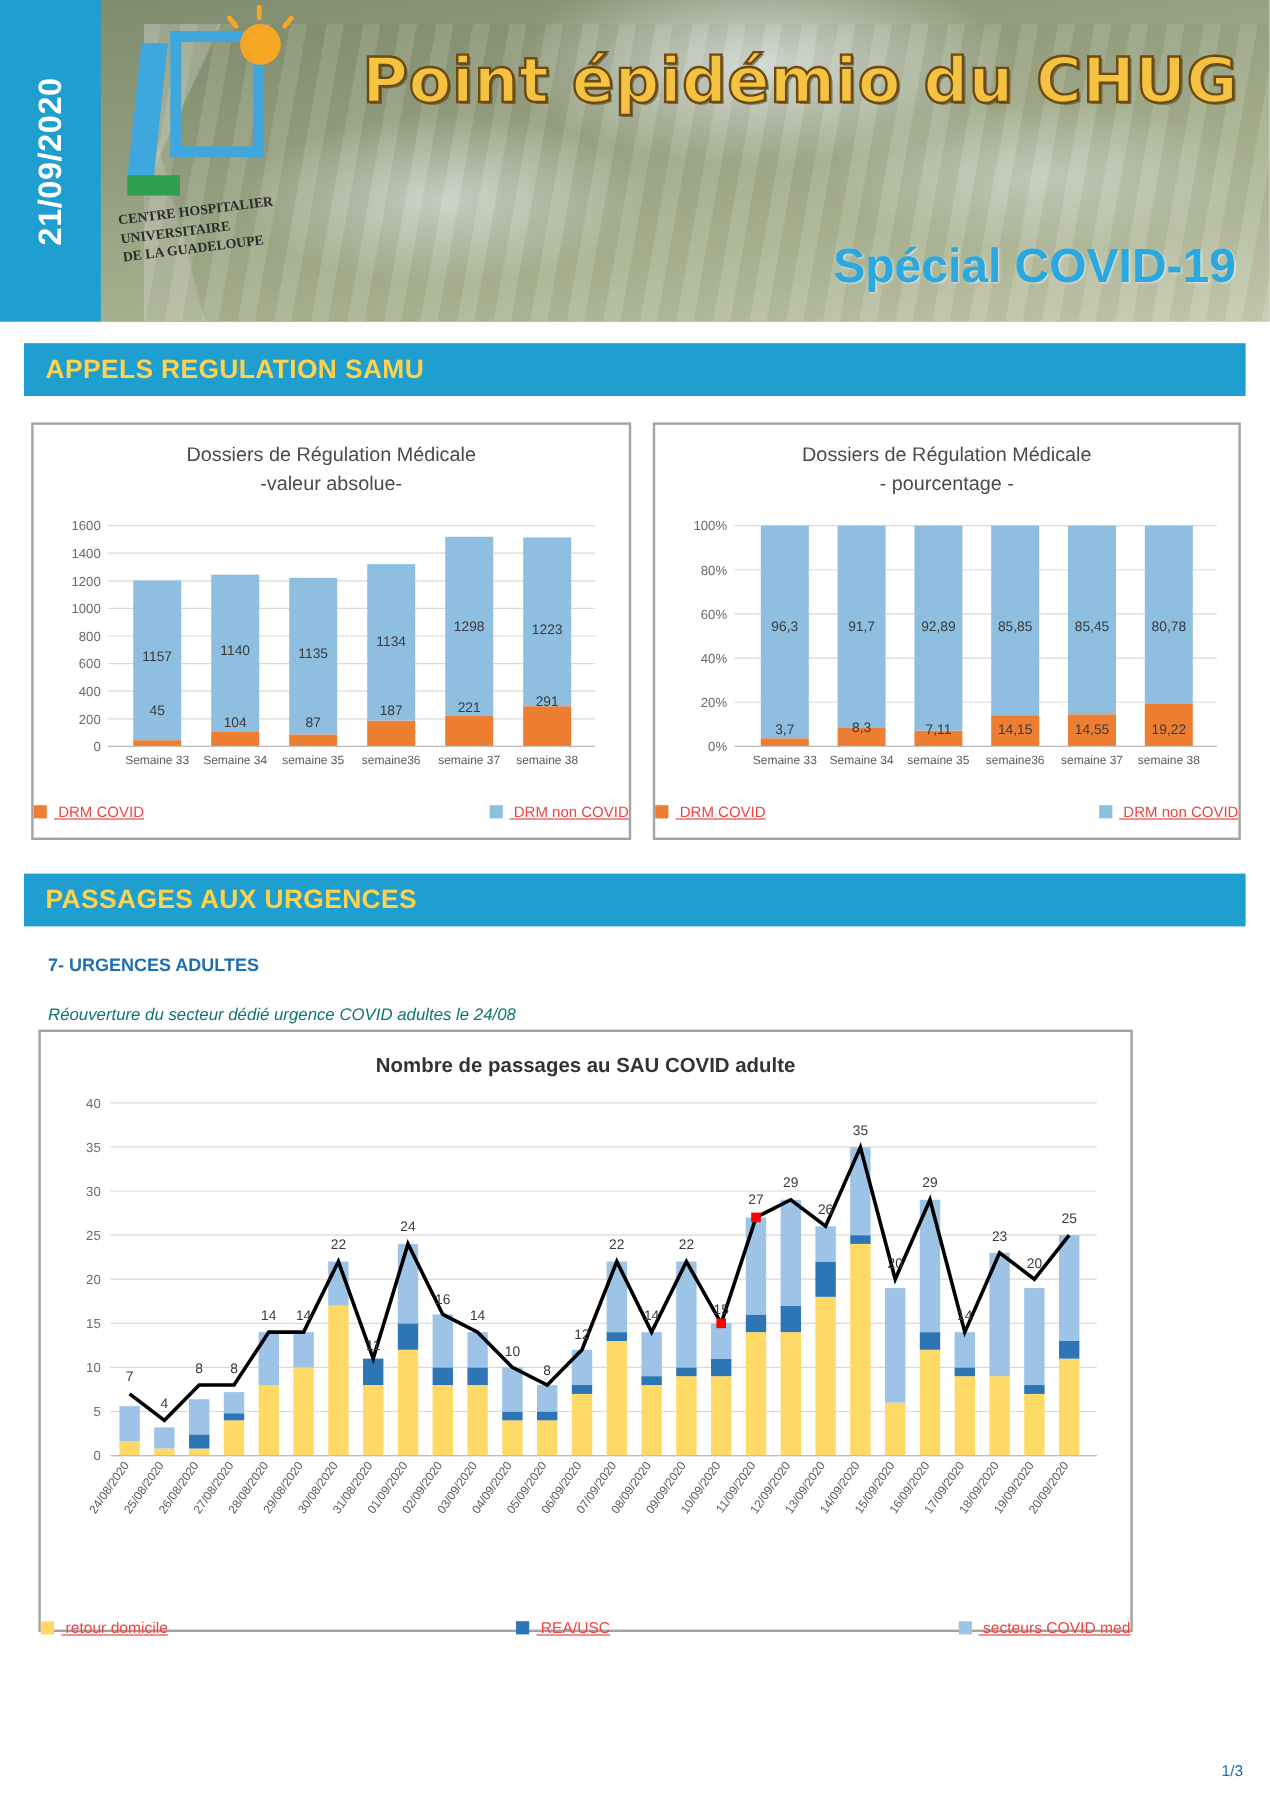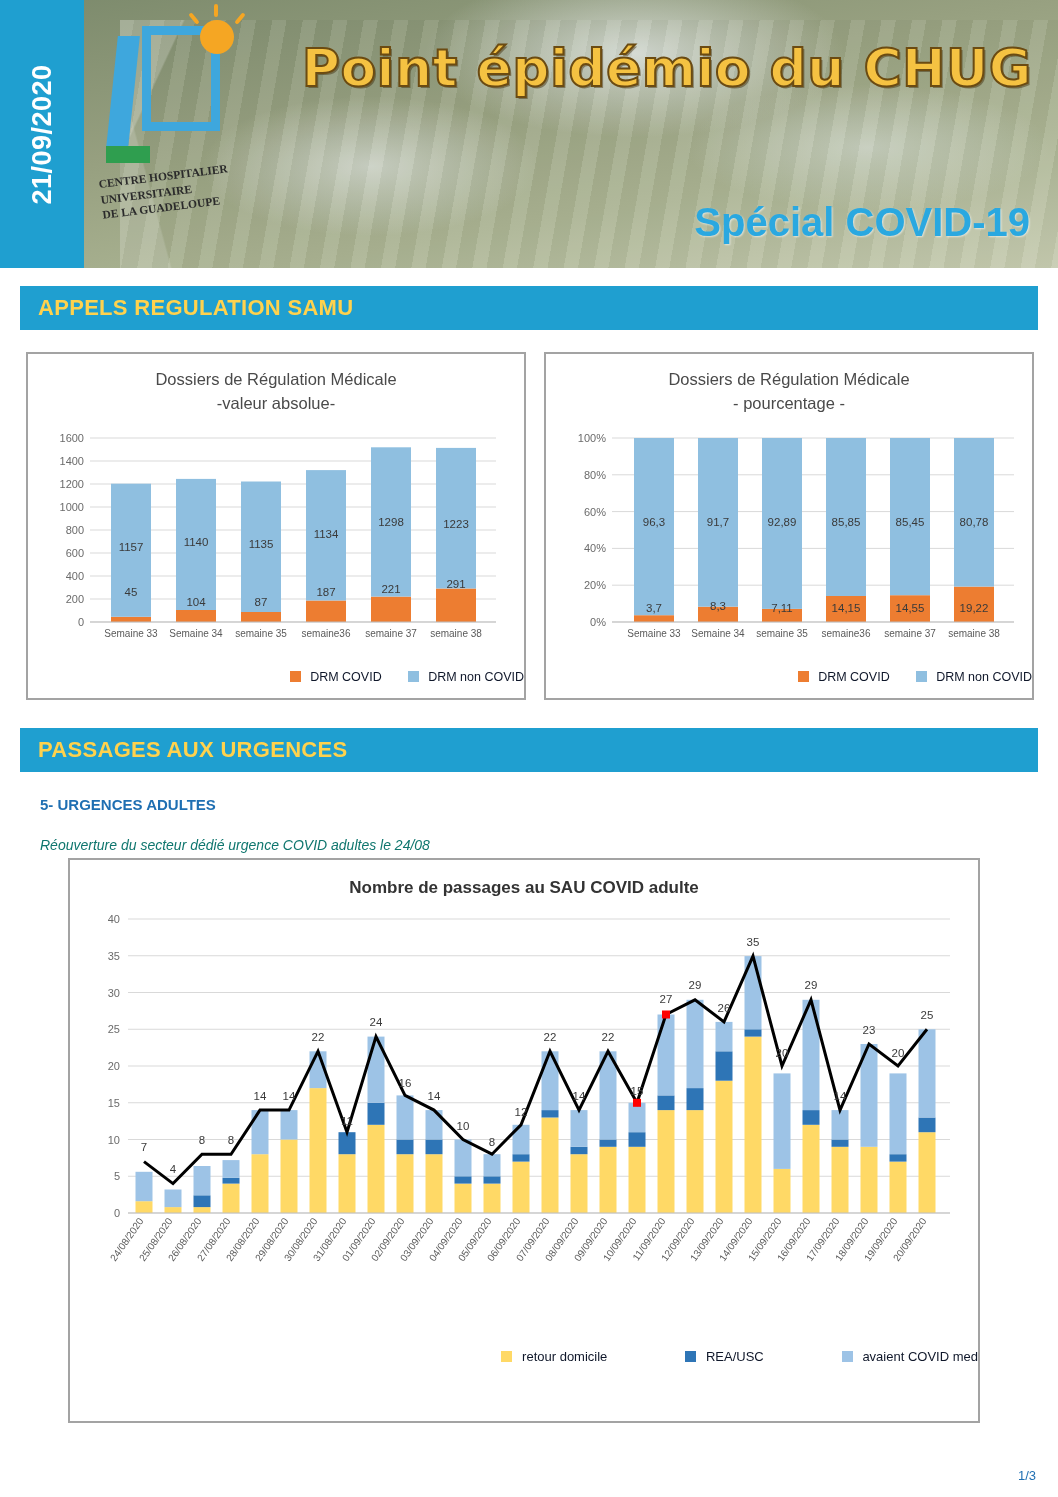--- a/index.html
+++ b/index.html
@@ -130,22 +130,22 @@
     font-size: 16.5px;
     line-height: 1.45;
     padding-top: 14px;
   }
   .axis-label { fill: #6b6b6b; font-size: 11px; font-family: "Liberation Sans", sans-serif; }
   .cat-label  { fill: #5a5a5a; font-size: 10px; font-family: "Liberation Sans", sans-serif; }
   .val-label  { fill: #3a3a3a; font-size: 11.5px; font-family: "Liberation Sans", sans-serif; }
   .gridline   { stroke: #d9d9d9; stroke-width: 1; }
 
   .legend {
-    display: flex; justify-content: flex-end; gap: 26px;
-    font-size: 12.5px; color: #0f172a; align-items: center;
+    display: flex; justify-content: space-between; gap: 26px;
+    font-size: 12.5px; color: #ef4444; align-items: center; text-decoration: underline;
   }
   .legend .sw { display:inline-block; width: 11px; height: 11px; margin-right: 6px; vertical-align: -1px; }
 
   
   .subsection-box {
     position: absolute;
     background: #ffffff;
   }
   .subsection-title {
     color: #1f6fb2; font-weight: bold; font-size: 15px;
@@ -386,25 +386,25 @@
       <span>DRM non COVID</span>
     </span>
   </div>
 </div>
 
 <div class="section-banner" style="top: 728px;">
   <span>PASSAGES AUX URGENCES</span>
 </div>
 
 <div class="subsection-box" style="left:26px; top:788px; width:918px; height:62px;">
-  <div class="subsection-title" style="margin:8px 0 0 14px;">5- URGENCES ADULTES</div>
+  <div class="subsection-title" style="margin:8px 0 0 14px;">7- URGENCES ADULTES</div>
   <div class="subsection-text" style="margin-left:14px;">Réouverture du secteur dédié urgence COVID adultes le 24/08</div>
 </div>
 
-<div class="panel" style="left:32px; top:858px; width:912px; height:565px;margin-left:36px;">
+<div class="panel" style="left:32px; top:858px; width:912px; height:502px;">
   <div class="panel-title" style="font-weight:bold; color:#333; font-size:17px; padding-top:16px;">
     <div>Nombre de passages au SAU COVID adulte</div>
   </div>
 
   <svg width="910" height="440" viewBox="0 0 910 440" style="display:block;">
 
     <g>
       <line class="gridline" x1="58" y1="18" x2="880" y2="18"></line>
       <line class="gridline" x1="58" y1="54.75" x2="880" y2="54.75"></line>
       <line class="gridline" x1="58" y1="91.5" x2="880" y2="91.5"></line>
@@ -606,21 +606,21 @@
     <span>
       <span class="sw" style="background:#ffd966;"></span>
       <span>retour domicile</span>
     </span>
     <span>
       <span class="sw" style="background:#2e75b6;"></span>
       <span>REA/USC</span>
     </span>
     <span>
       <span class="sw" style="background:#9dc3e6;"></span>
-      <span>avaient COVID med</span>
+      <span>secteurs COVID med</span>
     </span>
   </div>
 </div>
 
 <div class="side-note" style="top:792px;">
 </div>
 
 <div class="page-num">1/3</div>
 
 </body></html>

